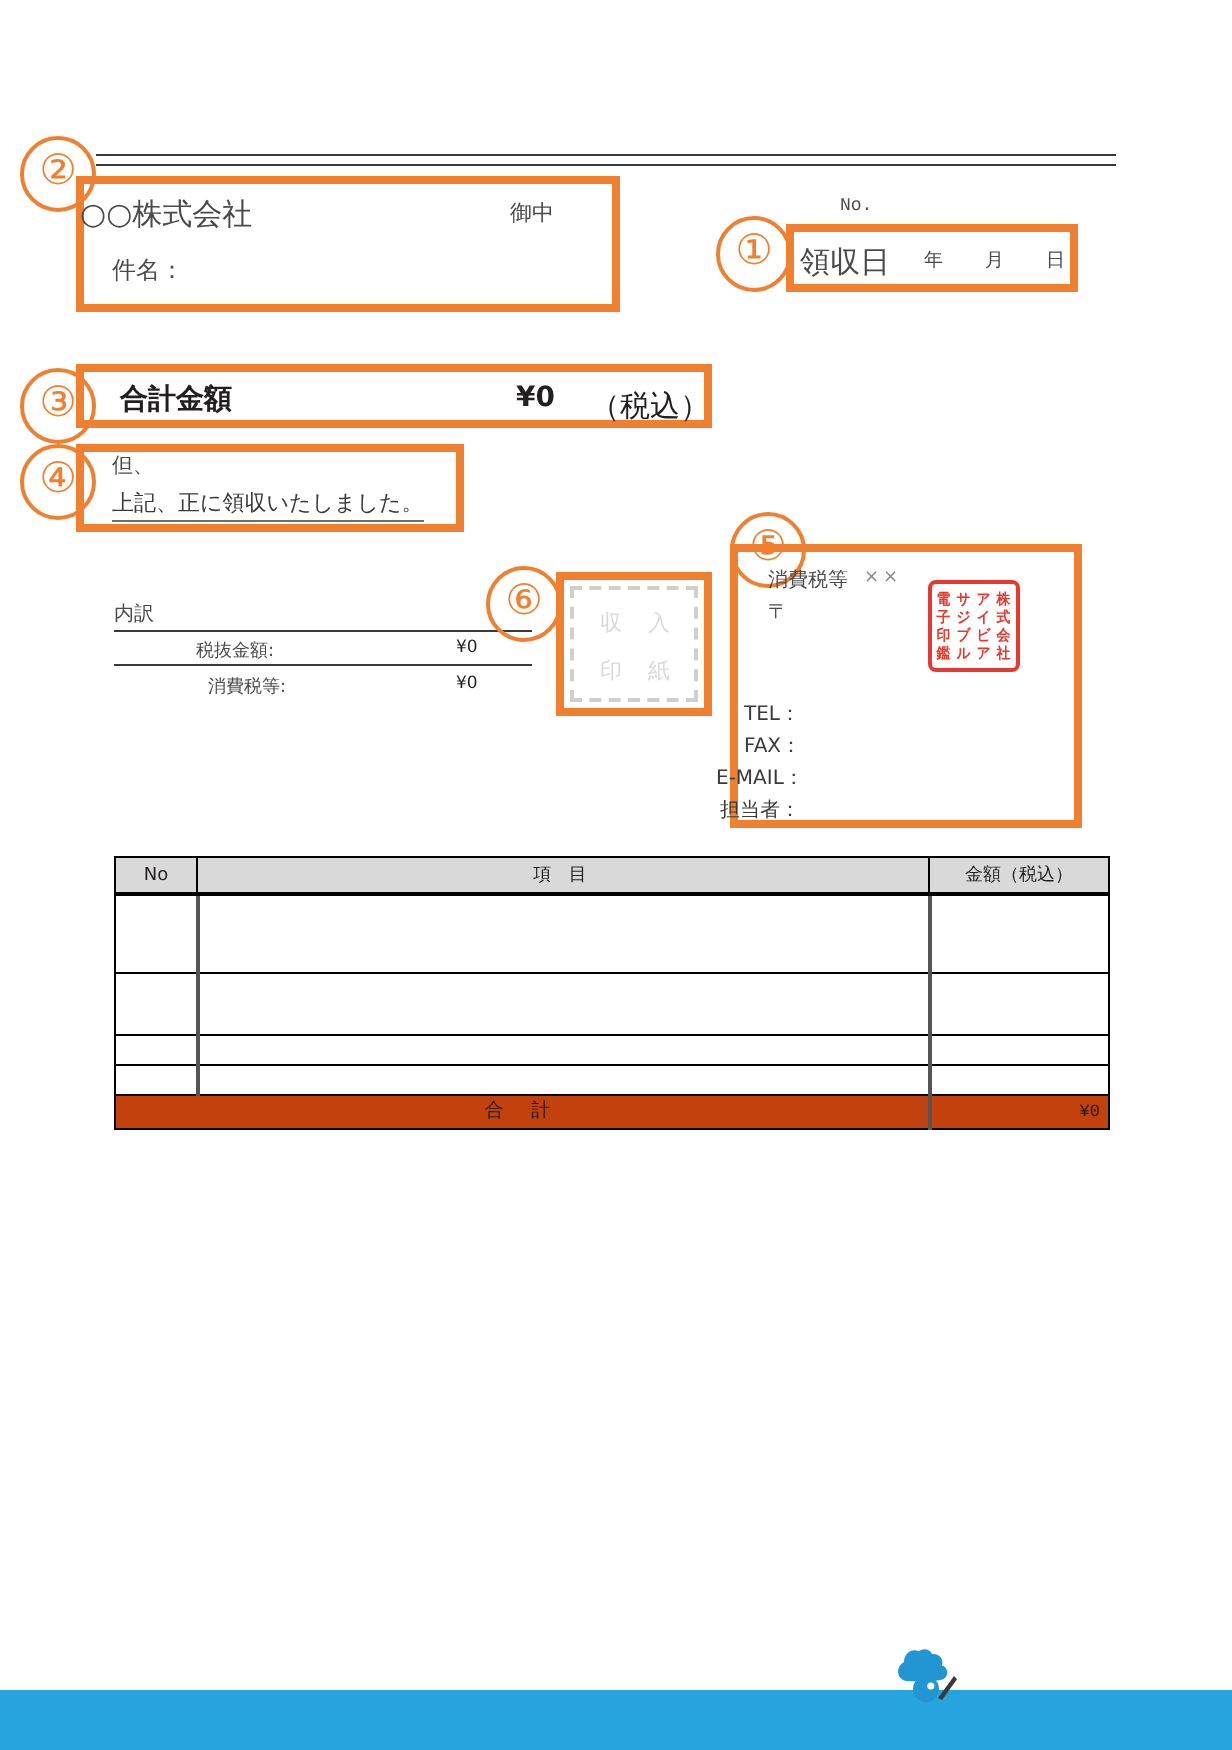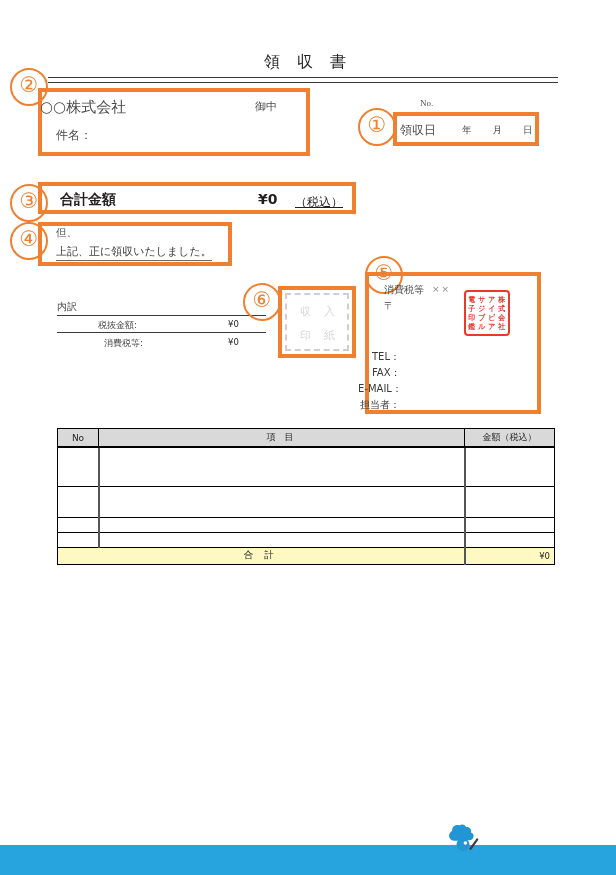--- a/index.html
+++ b/index.html
@@ -80,26 +80,26 @@
     font-size: 12px;
     color: #4a4a4a;
     font-family: "DejaVu Sans", sans-serif;
   }
 
   
   #receipt-no-label {
     left: 420px; top: 98px;
     font-size: 9px;
     color: #4a4a4a;
-    font-family: Liberation Serif, serif;
+    font-family: Liberation Mono, monospace;
   }
   #box-date { left: 393px; top: 112px; width: 146px; height: 34px; }
   #date-label {
     left: 400px; top: 122px;
-    font-size: 12px;
+    font-size: 15px;
     color: #4a4a4a;
     font-family: "DejaVu Sans", sans-serif;
   }
   #date-fields {
     left: 462px; top: 124px;
     font-size: 9.5px;
     color: #4a4a4a;
     letter-spacing: 9px;
     font-family: "DejaVu Sans", sans-serif;
   }
@@ -115,24 +115,23 @@
   }
   #total-value {
     left: 258px; top: 191px;
     font-size: 14px;
     font-weight: bold;
     color: #231f20;
     font-family: "DejaVu Sans", sans-serif;
   }
   #total-taxnote {
     left: 295px; top: 194px;
-    font-size: 12px;
-    color: #231f20;
-    font-family: "DejaVu Sans", sans-serif;
-    text-decoration: underline;
+    font-size: 15px;
+    color: #231f20;
+    font-family: "DejaVu Sans", sans-serif;
   }
 
   
   #box-note { left: 38px; top: 222px; width: 194px; height: 44px; }
   #note-line1 {
     left: 56px; top: 226px;
     font-size: 10.5px;
     color: #4a4a4a;
     font-family: "DejaVu Sans", sans-serif;
   }
@@ -280,24 +279,25 @@
     height: 17px;
     border-bottom: 2px solid #000;
   }
   #items-table th.col-item { letter-spacing: 3px; }
   .col-no    { width: 40px; }
   .col-item  { width: 365px; border-left: 2px solid #555; border-right: 2px solid #555; }
   .col-amt   { width: 89px; }
   #items-table tbody td { background: #ffffff; }
   #items-table tbody td.col-item { border-left: 2px solid #555; border-right: 2px solid #555; }
   #items-table tfoot td {
-    background: #fef9c3;
+    background: #c2410c;
     font-size: 9.5px;
     height: 16px;
     color: #231f20;
+    font-family: Liberation Mono, monospace;
   }
   #items-table tfoot td.total-label { letter-spacing: 4px; text-align: center; border-right: 2px solid #555;}
   #items-table tfoot td.total-value { text-align: right; padding-right: 4px; font-size: 8.5px; }
 
   
   #footer-bar {
     left: 0; top: 845px;
     width: 616px; height: 30px;
     background: #27a4dd;
   }
@@ -315,21 +315,20 @@
     font-style: italic;
     color: #3a3a3a;
     letter-spacing: -0.5px;
   }
 </style>
 </head>
 <body>
 
 <div class="page">
 
-  <div class="abs" id="doc-title">領 収 書</div>
   <div class="abs" id="title-rule"></div>
 
   <div class="abs circle-num" style="left:10px; top:68px;">②</div>
   <div class="abs anno-box" id="box-recipient"></div>
   <div class="abs" id="recipient-company">○○株式会社</div>
   <div class="abs" id="recipient-honorific">御中</div>
   <div class="abs" id="subject-label">件名：</div>
 
   <div class="abs circle-num" style="left:358px; top:108px;">①</div>
   <div class="abs" id="receipt-no-label">No.</div>

